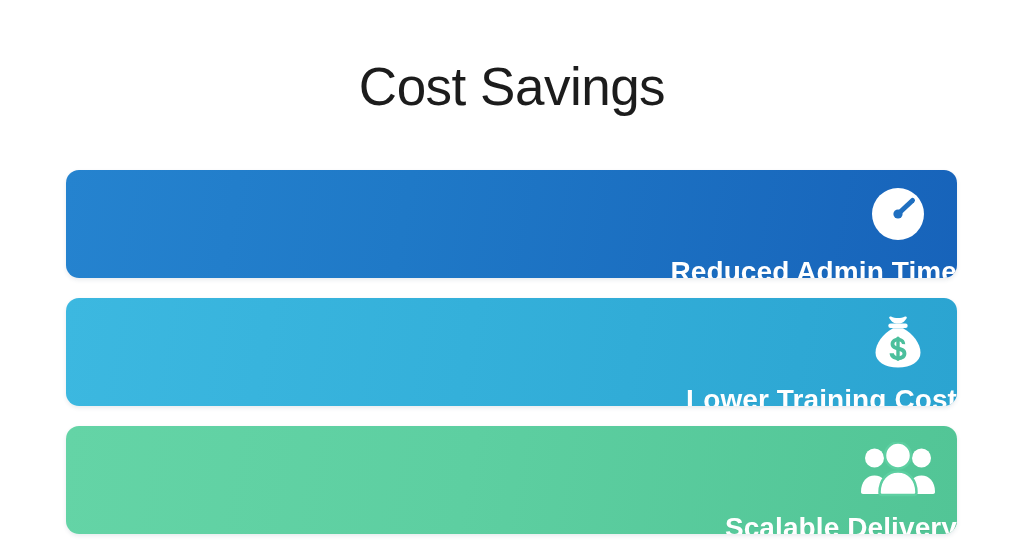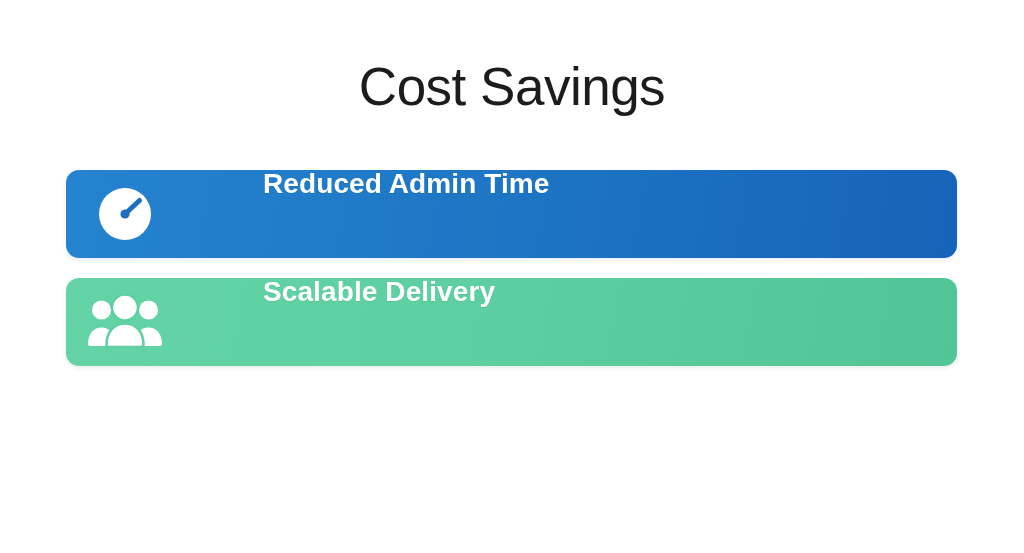--- a/index.html
+++ b/index.html
@@ -41,27 +41,28 @@
   .bars {
     position: absolute;
     left: 66px;
     top: 170px;
     width: 891px;
   }
 
   .bar {
     position: relative;
     box-sizing: border-box;
-    height: 88px;
+    height: 108px;
     border-radius: 13px;
     display: flex;
-    align-items: flex-start;
+    align-items: flex-end;
     margin-bottom: 20px;
     box-shadow: 0 2px 4px rgba(30, 60, 90, 0.10);
     overflow: hidden;
+    flex-direction: column;
   }
   .bar:last-child { margin-bottom: 8px; }
 
   .bar-1 { background: linear-gradient(100deg, #2583cf 0%, #1f79c7 38%, #1763ba 100%); }
   .bar-2 { background: linear-gradient(100deg, #3cb8e0 0%, #34b0da 45%, #2ba4d1 100%); }
   .bar-3 { background: linear-gradient(100deg, #64d4a6 0%, #5dcfa1 45%, #52c596 100%); }
 
   .bar-icon {
     position: relative;
     flex: 0 0 auto;
@@ -98,20 +99,46 @@
       <div class="bar-icon">
         <svg width="56" height="56" viewBox="0 0 56 56" aria-hidden="true">
           <circle cx="28" cy="28" r="26" fill="#ffffff"></circle>
           <line x1="28" y1="28" x2="42.5" y2="14.5" stroke="#1f6fc0" stroke-width="5" stroke-linecap="round"></line>
           <circle cx="28" cy="28" r="4.6" fill="#1f6fc0"></circle>
         </svg>
       </div>
       <div class="bar-label">Reduced Admin Time</div>
     </div>
 
+    <div class="bar bar-2">
+      <div class="bar-icon">
+        <svg width="58" height="58" viewBox="0 0 58 58" aria-hidden="true">
+
+          <path d="M20.5 5.5 C22.5 8.5 24.5 10.5 29 10.5 C33.5 10.5 35.5 8.5 37.5 5.5
+                   C38.4 4.2 37.4 3 36 3.6 C33.8 4.6 31.6 5.1 29 5.1
+                   C26.4 5.1 24.2 4.6 22 3.6 C20.6 3 19.6 4.2 20.5 5.5 Z" fill="#ffffff"></path>
+
+          <path d="M21.5 10.6 h15 a2.2 2.2 0 0 1 0 4.4 h-15 a2.2 2.2 0 0 1 0-4.4 Z" fill="#ffffff"></path>
+
+          <path d="M24 15.2 C14 20.5 6.5 30.5 6.5 39.8 C6.5 48.8 16 54.5 29 54.5
+                   C42 54.5 51.5 48.8 51.5 39.8 C51.5 30.5 44 20.5 34 15.2 Z" fill="#ffffff"></path>
+
+          <g fill="#4bbf9c">
+            <rect x="27.3" y="23.5" width="3.4" height="24.5" rx="1.7"></rect>
+            <path d="M36.2 31.2 c0-4.1-3.3-6.4-7.2-6.4 -4.1 0-7.4 2.5-7.4 6.3
+                     0 3.6 2.6 5.3 6.2 6.2 l2.6 .7 c2.1 .5 3.1 1.3 3.1 2.6
+                     0 1.7-1.7 2.8-4.1 2.8 -2.6 0-4.3-1.2-4.5-3.2 h-4.3
+                     c.2 4.3 3.6 6.8 8.7 6.8 4.6 0 8.1-2.4 8.1-6.6
+                     0-3.6-2.5-5.4-6.4-6.4 l-2.6-.6 c-2-.5-3-1.2-3-2.5
+                     0-1.6 1.5-2.7 3.7-2.7 2.3 0 3.7 1.1 3.9 2.9 Z"></path>
+          </g>
+        </svg>
+      </div>
+      <div class="bar-label">Lower Training Cost</div>
+    </div>
 
     <div class="bar bar-3">
       <div class="bar-icon">
         <svg width="76" height="56" viewBox="0 0 76 56" aria-hidden="true">
 
           <circle cx="14.5" cy="16" r="9.5" fill="#ffffff"></circle>
           <path d="M1 50 C1 39.5 7 33.5 14.5 33.5 C22 33.5 28 39.5 28 50
                    C28 51.2 27.2 52 26 52 H3 C1.8 52 1 51.2 1 50 Z" fill="#ffffff"></path>
 
           <circle cx="61.5" cy="16" r="9.5" fill="#ffffff"></circle>

